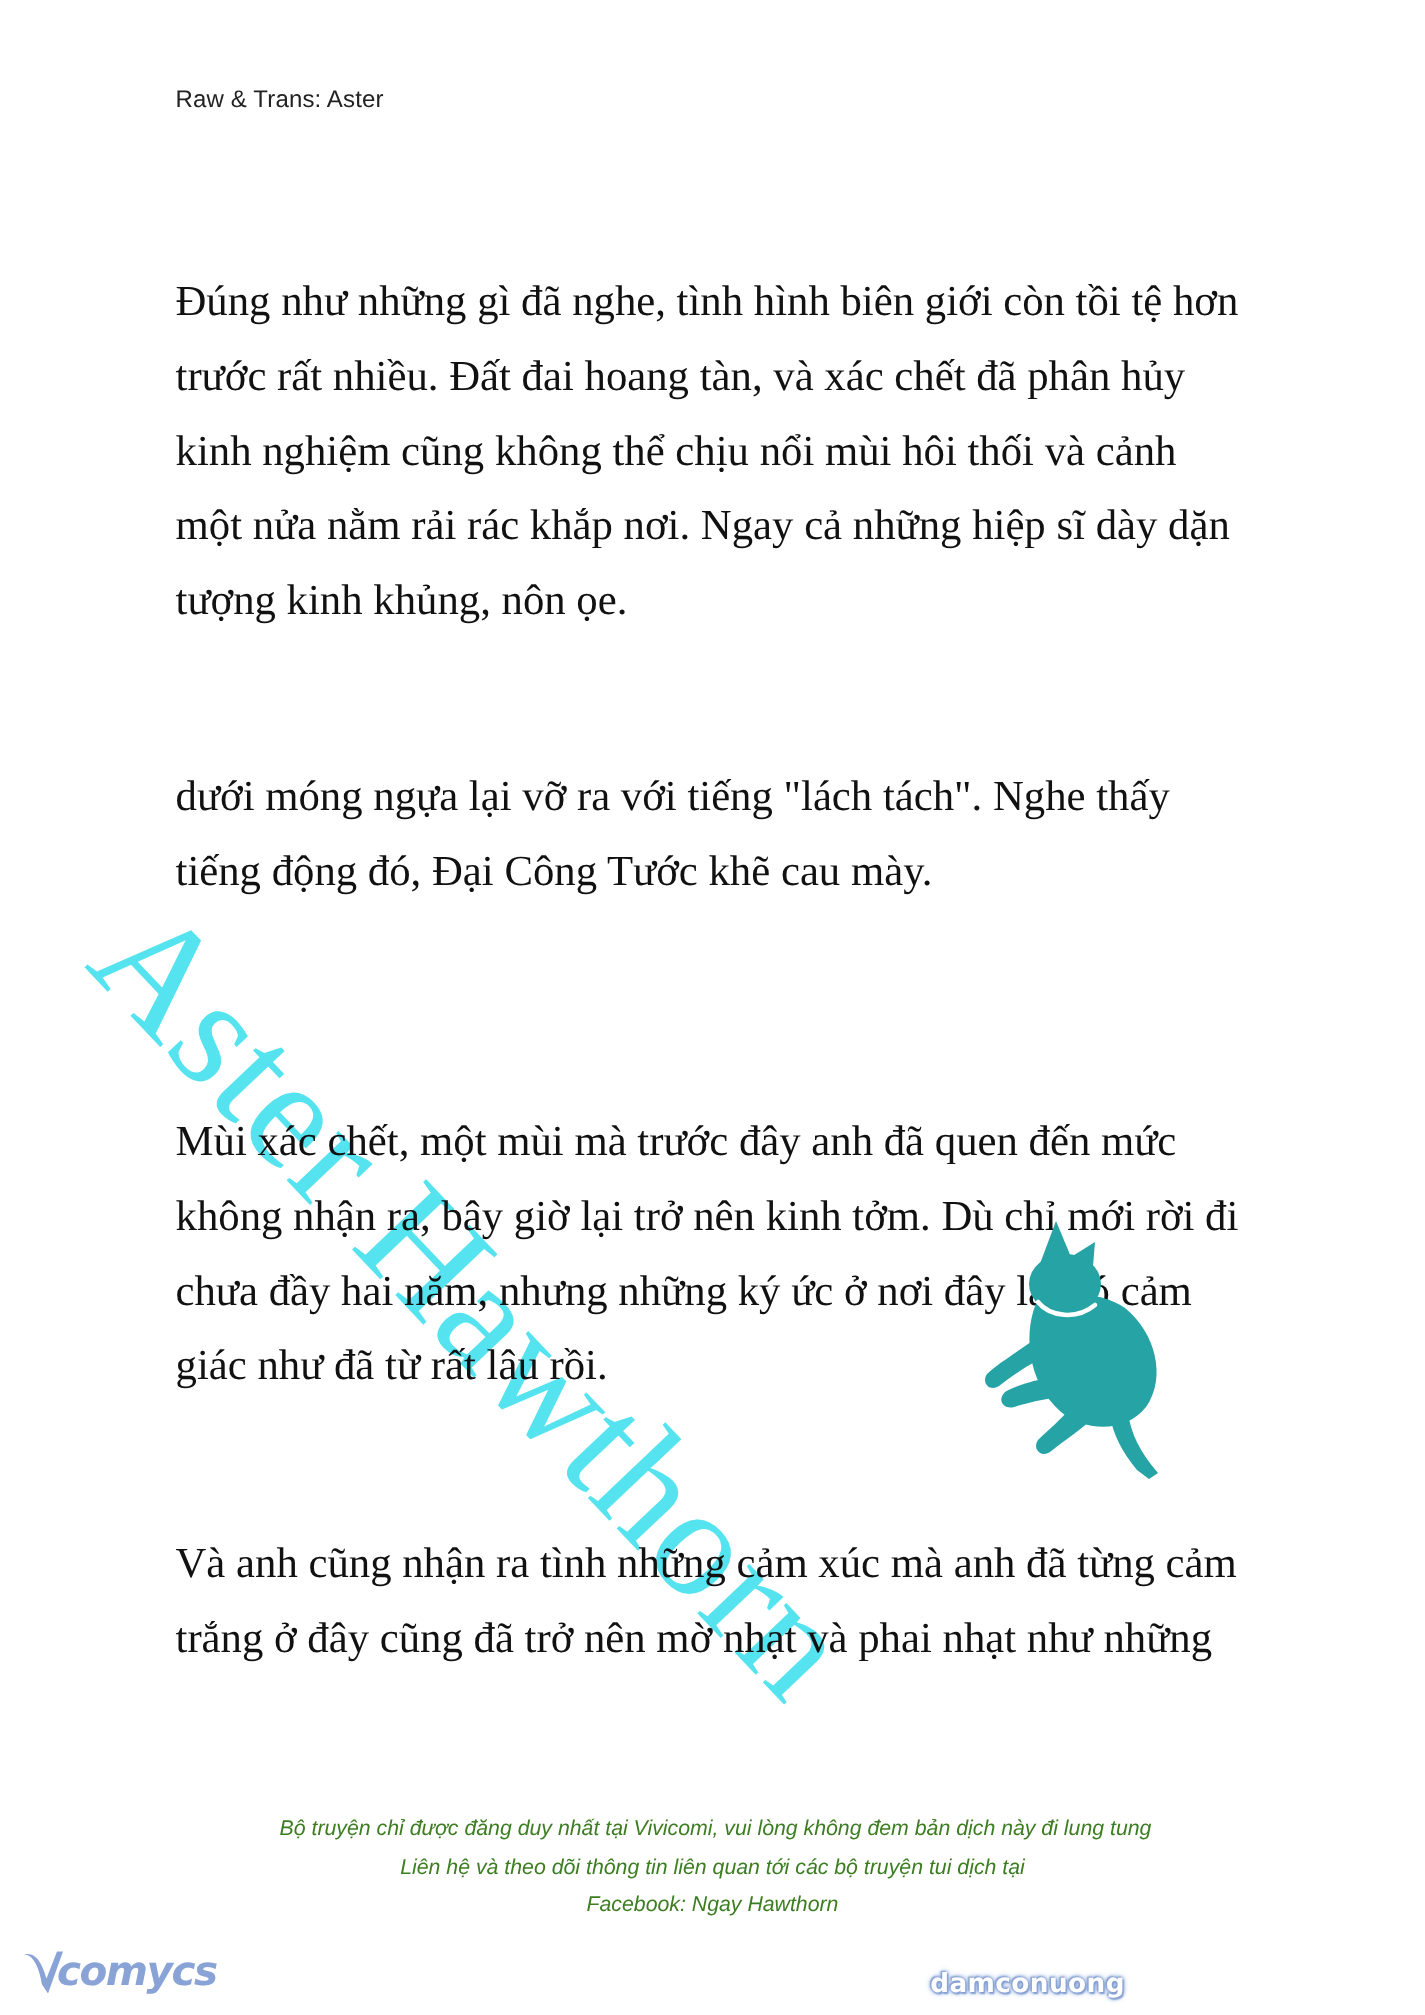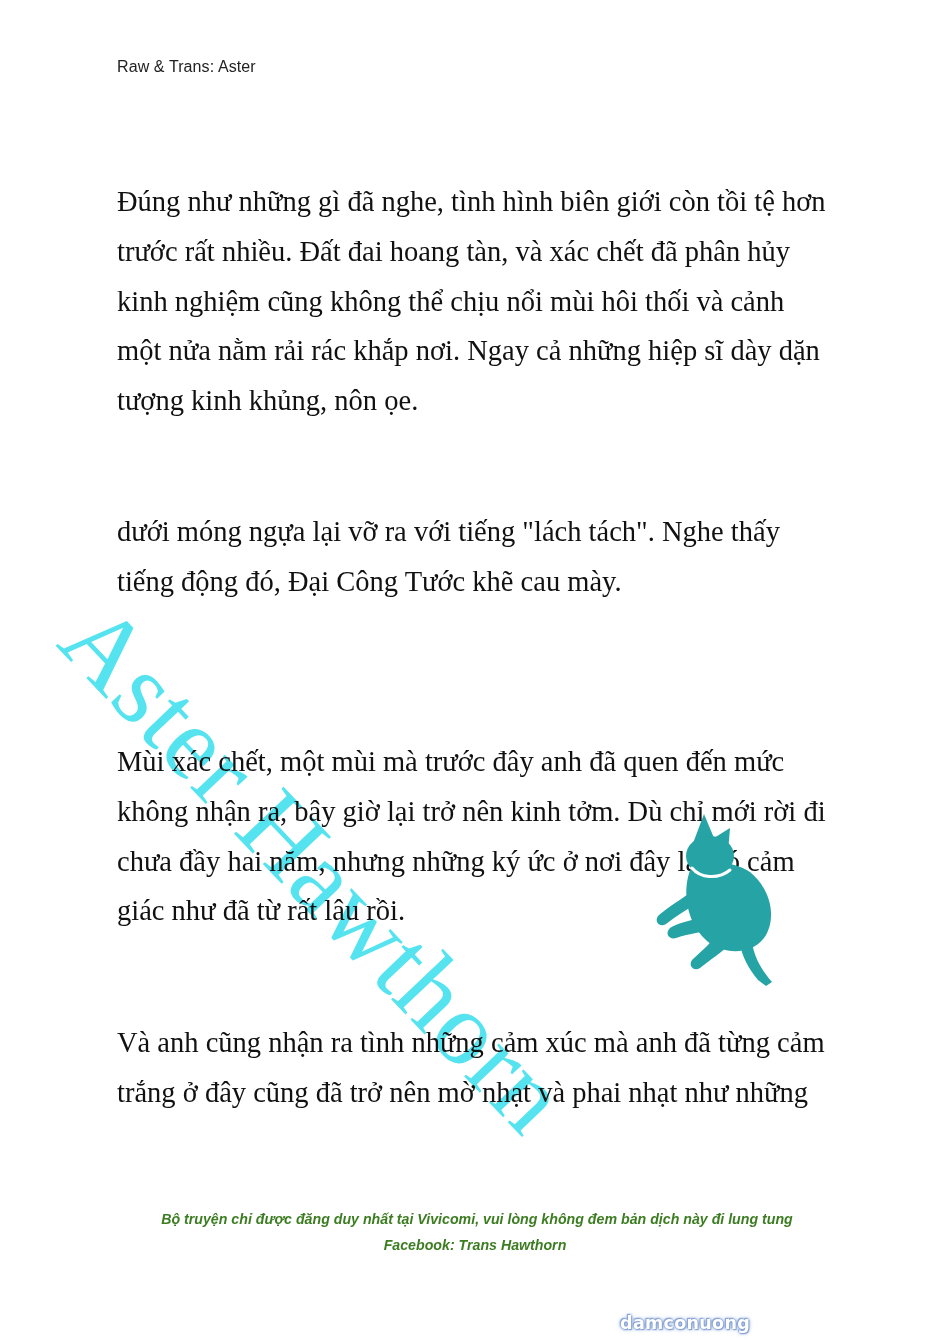--- a/index.html
+++ b/index.html
@@ -80,21 +80,21 @@
     }
 
     .footer-notice {
       position: absolute;
       left: 0;
       top: 1207px;
       width: 950px;
       text-align: center;
       font-family: "Liberation Sans", sans-serif;
       font-style: italic;
-      font-weight: bold;
+      font-weight: normal;
       font-size: 14.2px;
       color: #3d7d22;
       line-height: 25.5px;
       z-index: 2;
     }
     .footer-notice .fline { display: block; }
     .footer-notice .fline.l1 { padding-left: 4px; }
 
     .logo-vcomycs {
       position: absolute;
@@ -192,19 +192,26 @@
       <path d="M62 132 C56 140, 46 148, 40 154 C36 160, 42 166, 48 162 C58 154, 70 146, 76 140 Z"></path>
 
       <path d="M88 138 C90 150, 96 162, 106 174 L114 180 L120 176 C108 162, 102 150, 100 136 Z"></path>
     </g>
 
     <path d="M40 62 C48 72, 66 74, 78 64" fill="none" stroke="#ffffff" stroke-width="3" stroke-linecap="round"></path>
   </svg>
 
   <div class="footer-notice">
     <span class="fline l1">Bộ truyện chỉ được đăng duy nhất tại Vivicomi, vui lòng không đem bản dịch này đi lung tung</span>
-    <span class="fline">Facebook: Trans Hawthorn</span>
-  </div>
-
+    <span class="fline">Liên hệ và theo dõi thông tin liên quan tới các bộ truyện tui dịch tại</span>
+    <span class="fline">Facebook: Ngay Hawthorn</span>
+  </div>
+
+  <div class="logo-vcomycs">
+    <svg class="logo-v" width="28" height="34" viewBox="0 0 28 34" xmlns="http://www.w3.org/2000/svg">
+      <path d="M0 4 C6 4, 10 12, 12 24 L16 30 L26 2 L22 2 L15 20 C12 10, 8 2, 0 4 Z" fill="#8aa3d6"></path>
+    </svg>
+    <span class="logo-text">comycs</span>
+  </div>
 
   <div class="site-watermark">damconuong</div>
 
 </div>
 
 </body></html>

